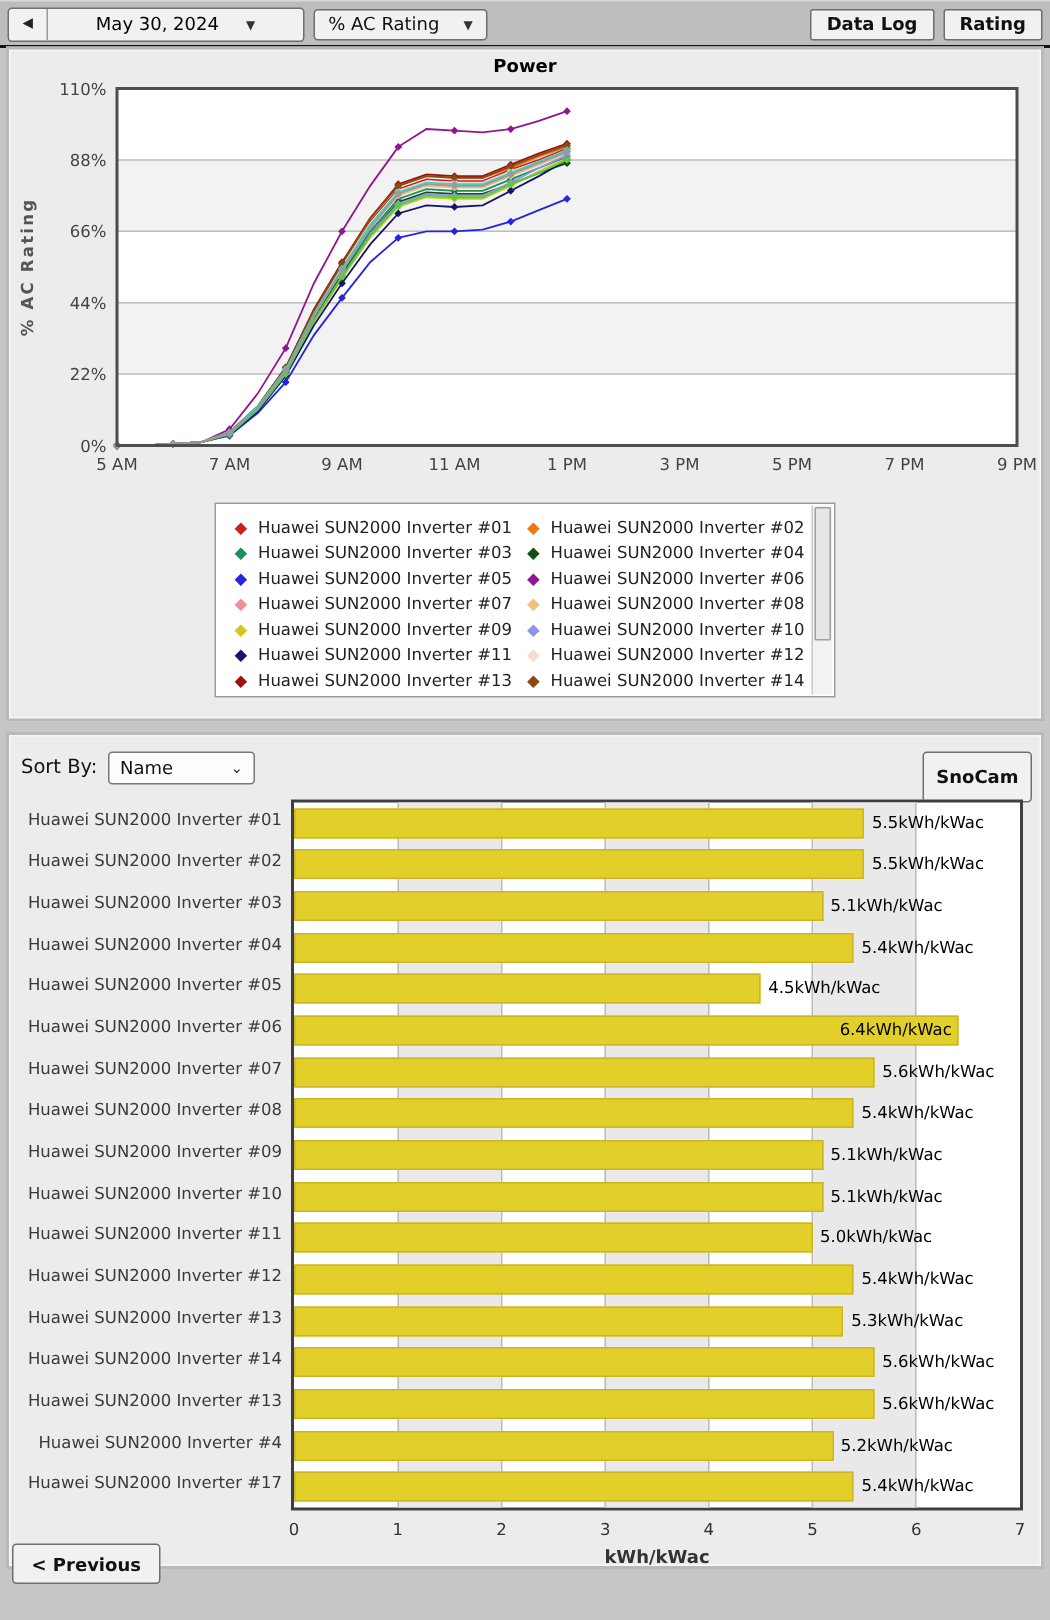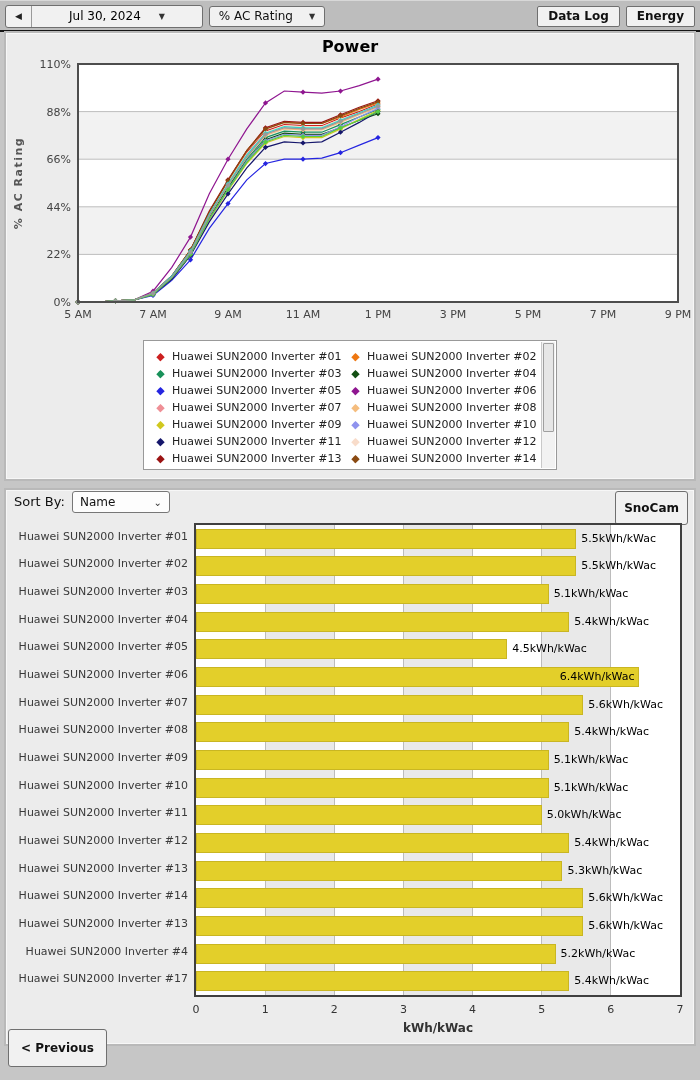--- a/index.html
+++ b/index.html
@@ -27,77 +27,77 @@
   .toolbar .spacer{flex:1;}
   .tb-right{font-weight:bold;padding:0 10px;border-radius:2px;}
   
   .panel{
     position:absolute;left:4px;width:692px;box-sizing:border-box;
     background:#ececec;border:2px solid #b9b9b9;
     box-shadow:inset 0 0 0 1px #f7f7f7;
   }
   #power-panel{top:31px;height:450px;}
   #energy-panel{top:488px;height:558px;}
-  .panel-title{text-align:center;font-weight:bold;font-size:16px;color:#000;padding-top:4px;}
+  .panel-title{text-align:center;font-weight:bold;font-size:12px;color:#000;padding-top:4px;}
   
   .legend{
     position:relative;width:414px;margin:4px auto 0 auto;background:#fff;
     border:1px solid #999;box-sizing:border-box;height:130px;
     padding:7px 18px 4px 10px;
   }
   .legend-grid{display:grid;grid-template-columns:1fr 1fr;column-gap:6px;row-height:17px;}
   .legend-item{display:flex;align-items:center;height:17px;gap:5px;cursor:pointer;}
   .legend-marker{font-size:11px;line-height:11px;width:13px;text-align:center;}
   .legend-label{font-size:11px;color:#222;white-space:nowrap;}
   .legend-scroll{position:absolute;top:1px;right:1px;bottom:1px;width:13px;background:#f2f2f2;border-left:1px solid #c9c9c9;}
   .legend-thumb{position:absolute;top:1px;left:1px;right:1px;height:71%;background:#e6e6e6;border:1px solid #9f9f9f;box-sizing:border-box;border-radius:1px;}
   
-  .energy-header{position:relative;height:26px;margin-top:1px;}
+  .energy-header{position:relative;height:26px;margin-top:11px;}
   .sortby{position:absolute;left:8px;top:3px;font-size:13px;color:#111;}
   .select-box{
     position:absolute;left:66px;top:0px;width:98px;height:22px;background:#fdfdfd;
     border:1px solid #777;border-radius:3px;display:flex;align-items:center;
     justify-content:space-between;padding:0 7px;font-size:12px;color:#111;cursor:pointer;box-sizing:border-box;
   }
   .select-chev{font-size:10px;color:#333;}
   .energy-title{position:absolute;left:0;right:0;top:2px;text-align:center;font-weight:bold;font-size:15px;color:#000;}
   .snocam{position:absolute;right:6px;top:0;font-weight:bold;padding:16px 8px;}
   .energy-body{position:relative;height:512px;margin-top:6px;}
   #energy-plot{position:absolute;left:188px;top:0;width:488px;height:474px;background:#fff;border:2px solid #3f3f3f;box-sizing:border-box;text-align:center;}
   .e-band{position:absolute;top:0;bottom:0;}
   .e-grid{position:absolute;top:0;bottom:0;width:1px;background:#bcbcbc;}
   .e-bar{position:absolute;height:20px;background:#e3cf2a;border:1px solid #c9b622;box-sizing:border-box;}
   .e-val{position:absolute;font-size:11px;color:#000;white-space:nowrap;line-height:20px;}
   .e-rowlabel{position:absolute;left:0;width:182px;text-align:right;font-size:11px;color:#3a3a3a;white-space:nowrap;}
   .e-xtick{position:absolute;font-size:11px;color:#333;transform:translateX(-50%);}
   .e-xlabel{position:absolute;font-weight:bold;font-size:12px;color:#333;transform:translateX(-50%);}
   
-  .prev-btn{position:absolute;left:8px;top:1029px;font-weight:bold;padding:0 12px;height:38px;}
+  .prev-btn{position:absolute;left:8px;top:1029px;font-weight:bold;padding:0 12px;height:27px;}
   svg text{font-family:"DejaVu Sans","Liberation Sans",sans-serif;}
 </style>
 </head>
 <body>
 
 <div class="toolbar">
   <div class="nav-group">
     <div class="nav-back">
       <span>◀</span>
     </div>
     <div class="nav-date">
-      <span>Jul 30, 2024</span>
+      <span>May 30, 2024</span>
       <span class="dd-arrow">▼</span>
     </div>
   </div>
   <div class="btn metric-btn">
     <span>% AC Rating</span>
     <span class="dd-arrow">▼</span>
   </div>
   <div class="spacer"></div>
   <div class="btn tb-right">Data Log</div>
-  <div class="btn tb-right">Energy</div>
+  <div class="btn tb-right">Rating</div>
 </div>
 
 <div class="panel" id="power-panel">
   <div class="panel-title">Power</div>
   <div id="power-chart"><svg width="688" height="276" viewBox="0 0 688 276">
         <rect x="72" y="8" width="600" height="238" fill="#ffffff"></rect>
         <rect x="72" y="150.8" width="600" height="47.599999999999994" fill="#f2f2f2"></rect>
         <rect x="72" y="55.599999999999994" width="600" height="47.60000000000002" fill="#f2f2f2"></rect>
         <line x1="72" y1="198.4" x2="672" y2="198.4" stroke="#bdbdbd" stroke-width="1"></line>
         <line x1="72" y1="150.8" x2="672" y2="150.8" stroke="#bdbdbd" stroke-width="1"></line>

